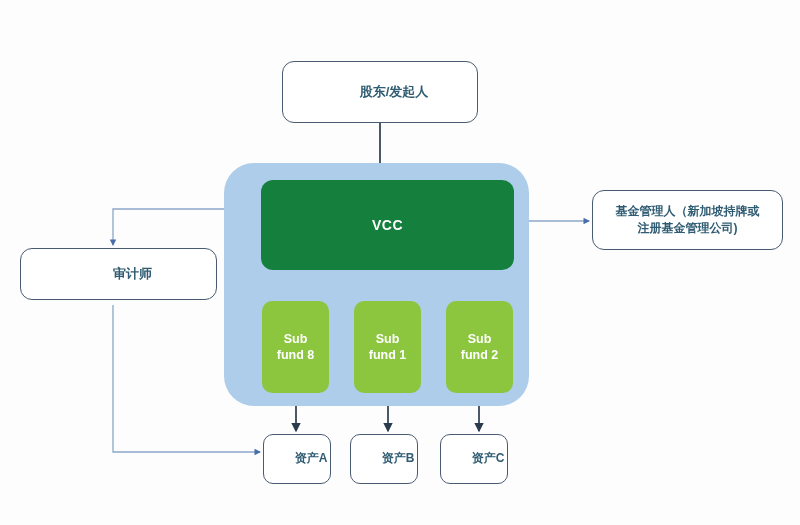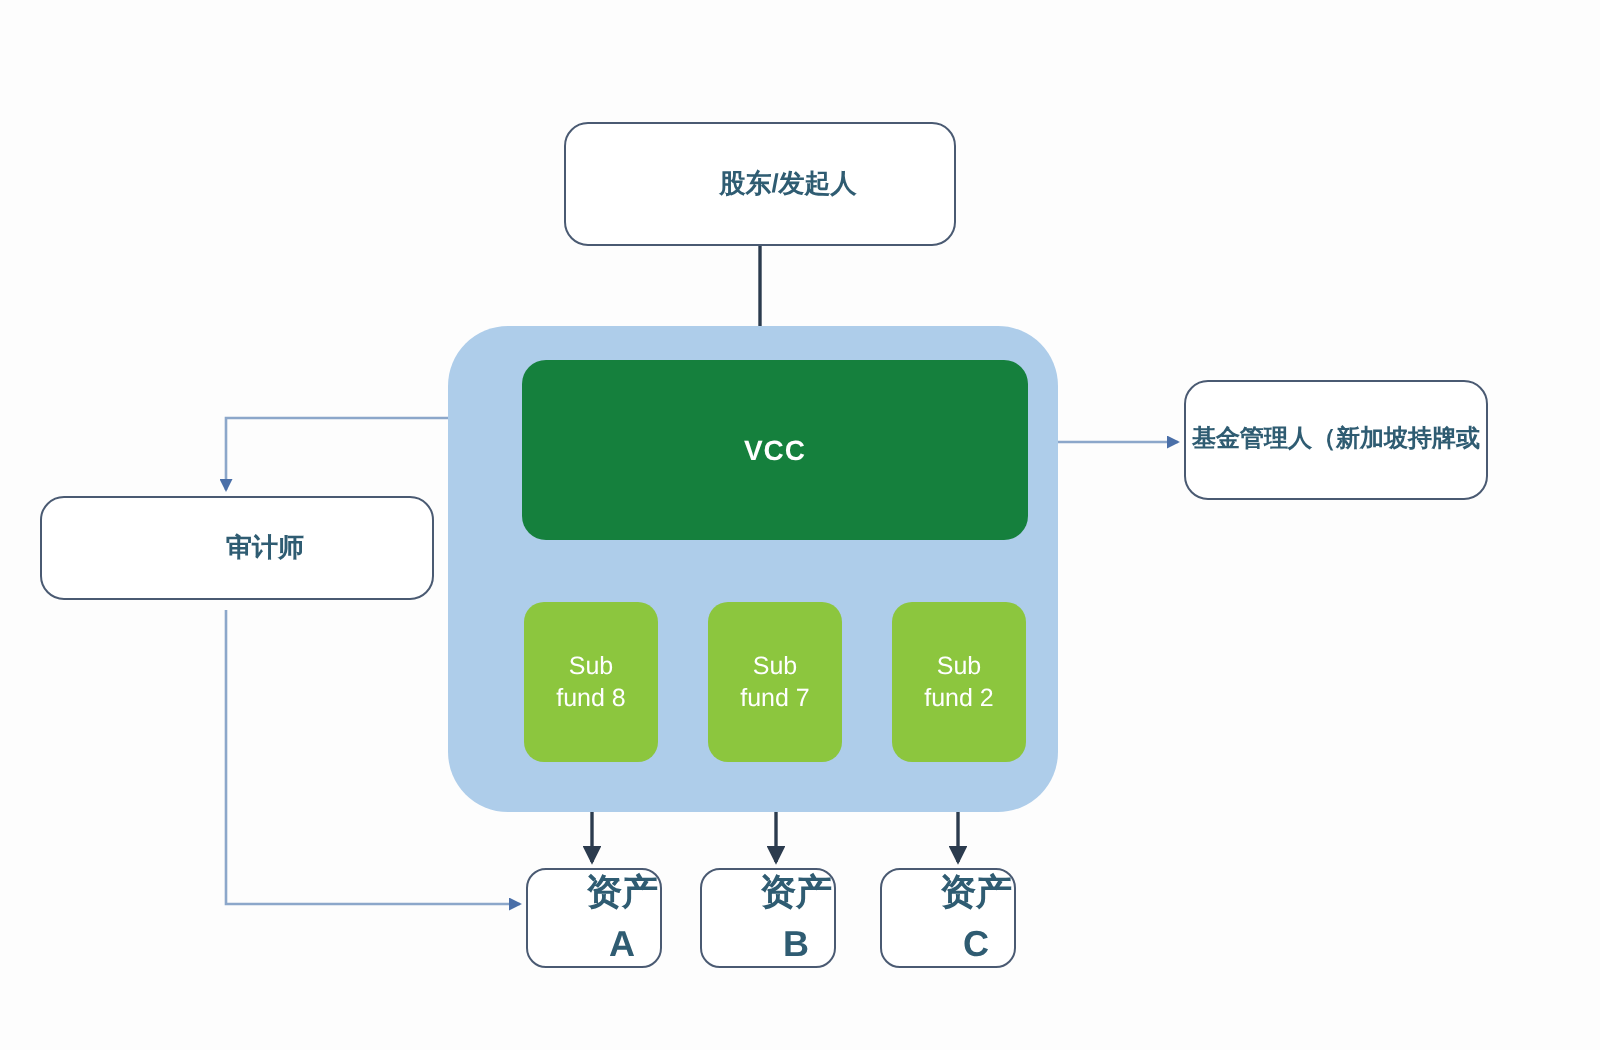--- a/index.html
+++ b/index.html
@@ -37,21 +37,21 @@
     border: 1.4px solid #4a5a72;
     border-radius: 12px;
     color: #2f5c72;
     font-size: 13px;
     font-weight: 700;
     line-height: 1.45;
     padding-left: 28px;
   }
   .box-white.small {
     border-radius: 10px;
-    font-size: 18px;
+    font-size: 12px;
   }
   
   #vcc-panel {
     position: absolute;
     left: 224px;
     top: 163px;
     width: 305px;
     height: 243px;
     background: #aecdea;
     border-radius: 30px;
@@ -66,42 +66,42 @@
     border-radius: 12px;
     color: #ffffff;
     font-size: 14px;
     font-weight: 700;
     letter-spacing: 0.5px;
   }
   
   .subfund {
     top: 301px;
     width: 67px;
-    height: 80px;
+    height: 92px;
     background: #8cc63e;
     border-radius: 10px;
     color: #ffffff;
     font-size: 12.5px;
-    font-weight: 400;
+    font-weight: 700;
     line-height: 1.3;
   }
   #subfund-1 { left: 262px; }
   #subfund-2 { left: 354px; }
   #subfund-3 { left: 446px; }
 
   #shareholder-box {
     left: 282px;
     top: 61px;
     width: 196px;
     height: 62px;
   }
   #fund-manager-box {
     left: 592px;
     top: 190px;
-    width: 152px;
+    width: 191px;
     height: 60px;
     font-size: 12px;
     padding: 0 6px;
     align-items: center;
   }
   #auditor-box {
     left: 20px;
     top: 248px;
     width: 197px;
     height: 52px;
@@ -150,37 +150,38 @@
     <span>股东/发起人</span>
   </div>
 
   <div class="node" id="vcc-box">
     <span>VCC</span>
   </div>
 
   <div class="node box-white" id="fund-manager-box">
     <span>
       <span class="label-line">基金管理人（新加坡持牌或</span>
+      <span class="label-line">注册基金管理公司)</span>
     </span>
   </div>
 
   <div class="node box-white" id="auditor-box">
     <span>审计师</span>
   </div>
 
   <div class="node subfund" id="subfund-1">
     <span>
       <span class="label-line">Sub</span>
       <span class="label-line">fund 8</span>
     </span>
   </div>
   <div class="node subfund" id="subfund-2">
     <span>
       <span class="label-line">Sub</span>
-      <span class="label-line">fund 7</span>
+      <span class="label-line">fund 1</span>
     </span>
   </div>
   <div class="node subfund" id="subfund-3">
     <span>
       <span class="label-line">Sub</span>
       <span class="label-line">fund 2</span>
     </span>
   </div>
 
   <div class="node box-white small asset-box" id="asset-a">

